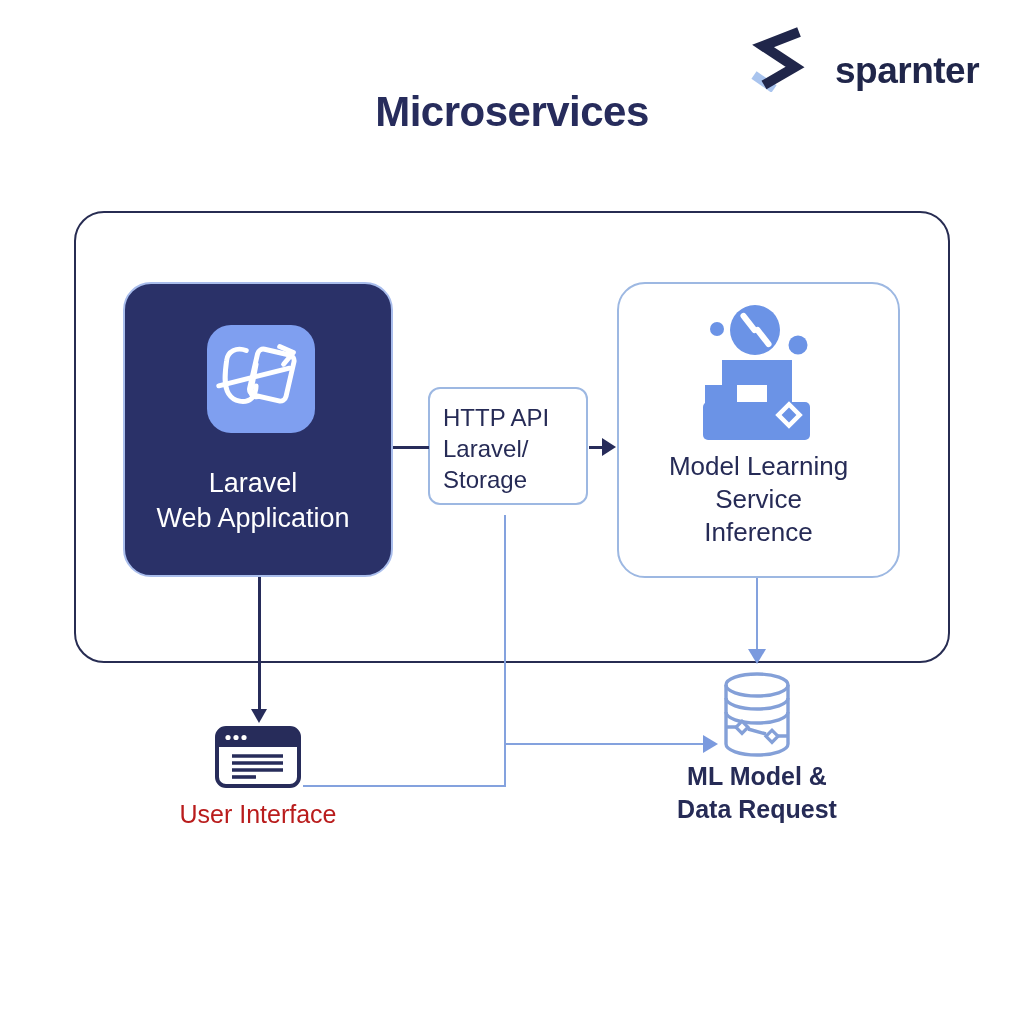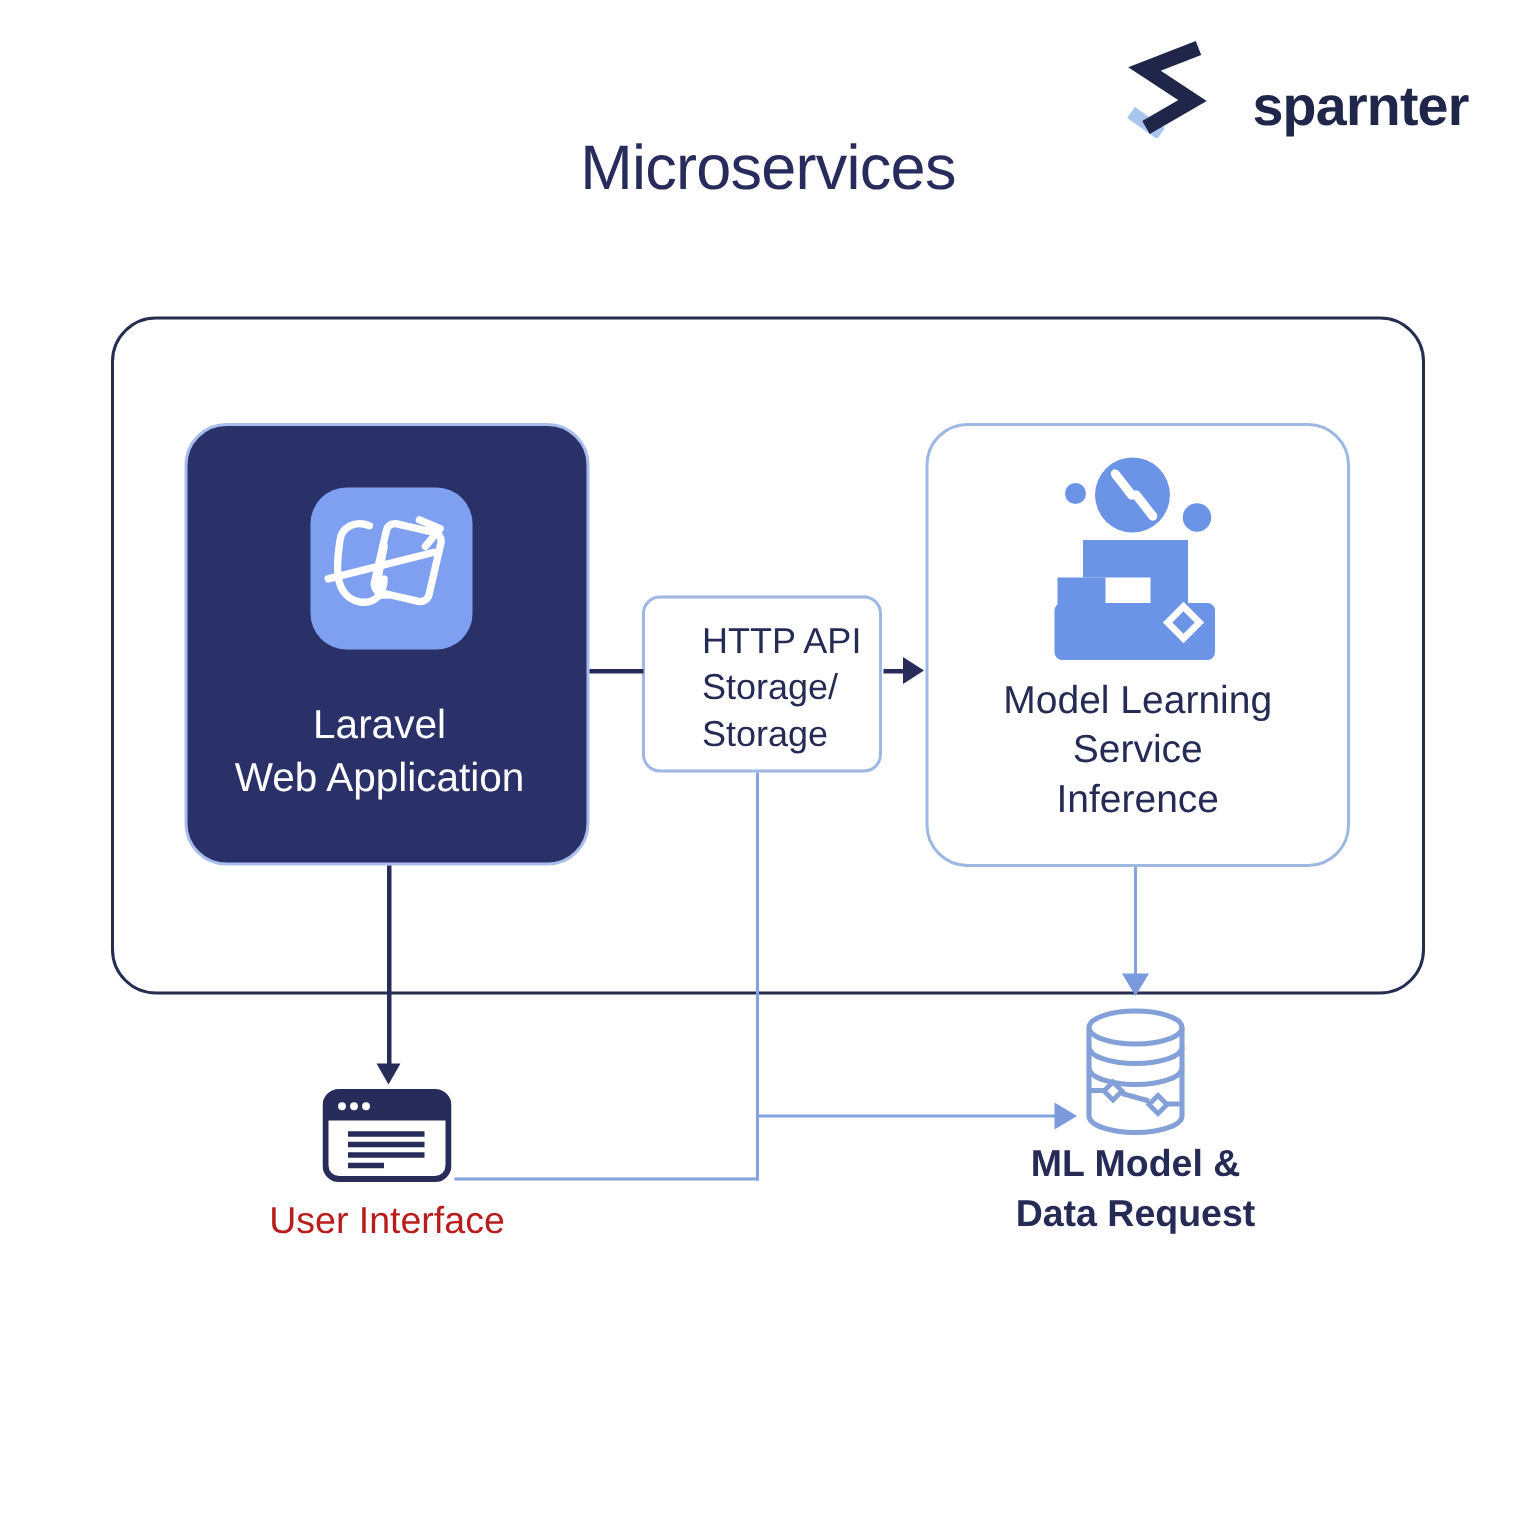--- a/index.html
+++ b/index.html
@@ -4,39 +4,39 @@
 <style>
   * { margin: 0; padding: 0; box-sizing: border-box; }
   html, body { width: 1024px; height: 1024px; background: #ffffff; }
   body { font-family: "Liberation Sans", sans-serif; position: relative; overflow: hidden; }
   .abs { position: absolute; }
 
   
   .brand { position: absolute; left: 750px; top: 27px; display: flex; align-items: flex-end; gap: 20px; }
   .brand-text { font-size: 37px; font-weight: 700; color: #20264a; letter-spacing: -0.5px; margin-left: 10px; margin-top: 7px; }
   .page-title { position: absolute; left: 0; top: 88px; width: 1024px; text-align: center;
-                font-size: 42px; font-weight: 400; color: #272c5c; letter-spacing: -0.5px; }
+                font-size: 42px; font-weight: 700; color: #272c5c; letter-spacing: -0.5px; }
 
   
   .outer-box { position: absolute; left: 74px; top: 211px; width: 876px; height: 452px;
                border: 2px solid #272c52; border-radius: 30px; background: #ffffff; }
 
   
   .laravel-box { position: absolute; left: 123px; top: 282px; width: 270px; height: 295px;
                  background: #2a3168; border: 2px solid #a9bdec; border-radius: 28px; }
   .laravel-tile { position: absolute; left: 207px; top: 325px; width: 108px; height: 108px;
                   background: #7f9ff0; border-radius: 24px; }
   .laravel-label { position: absolute; left: 123px; top: 466px; width: 260px; text-align: center;
                    color: #ffffff; font-size: 27px; font-weight: 500; line-height: 35px; }
 
   
-  .http-box { position: absolute; left: 428px; top: 397px; width: 160px; height: 118px;
+  .http-box { position: absolute; left: 428px; top: 387px; width: 160px; height: 118px;
               background: #ffffff; border: 2px solid #9db8e2; border-radius: 12px;
               color: #262b56; font-size: 24px; font-weight: 500; line-height: 31px;
-              padding: 13px 0 0 38px; }
+              padding: 13px 0 0 13px; }
 
   
   .dl-box { position: absolute; left: 617px; top: 282px; width: 283px; height: 296px;
             background: #ffffff; border: 2px solid #9db8e2; border-radius: 28px; }
   .dl-label { position: absolute; left: 617px; top: 450px; width: 283px; text-align: center;
               color: #262b56; font-size: 26px; font-weight: 500; line-height: 33px; }
 
   
   .ui-label { position: absolute; left: 158px; top: 800px; width: 200px; text-align: center;
               color: #b91c1c; font-size: 25px; font-weight: 500; }
@@ -79,21 +79,21 @@
     <path d="M50,40 L45,66 q-1,8 7,7"></path>
   </g>
 </svg>
 <div class="laravel-label">
   <div>Laravel</div>
   <div>Web Application</div>
 </div>
 
 <div class="http-box">
   <div>HTTP API</div>
-  <div>Storage/</div>
+  <div>Laravel/</div>
   <div>Storage</div>
 </div>
 
 <div class="dl-box"></div>
 <svg class="abs" style="left:697px; top:290px;" width="120" height="160" viewBox="0 0 120 160">
   <g fill="#6b93e6">
     <circle cx="20" cy="39" r="7"></circle>
     <circle cx="101" cy="55" r="9.5"></circle>
     <circle cx="58" cy="40" r="25"></circle>
     <rect x="25" y="70" width="70" height="25"></rect>

